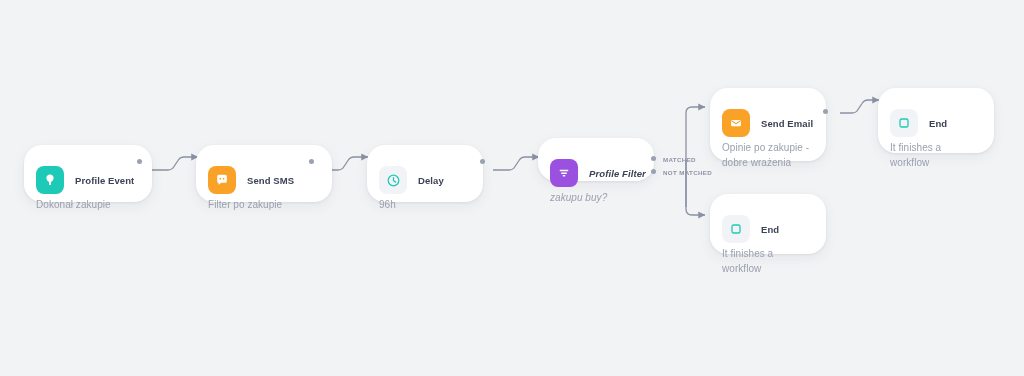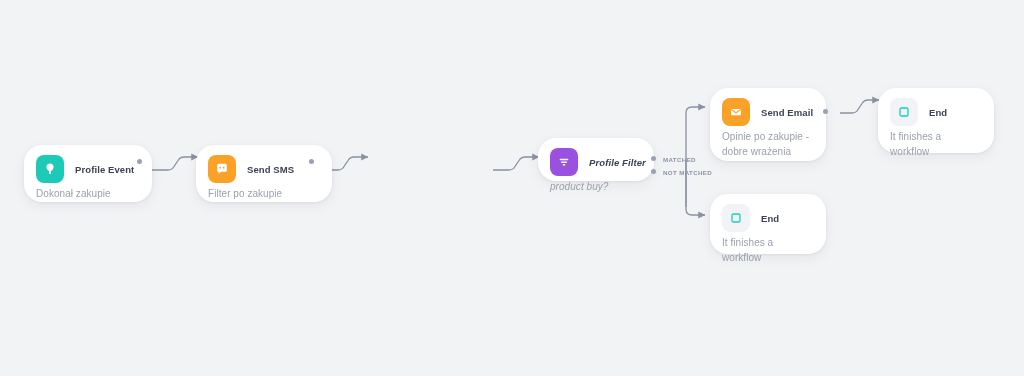--- a/index.html
+++ b/index.html
@@ -28,21 +28,21 @@
     height: 376px;
     overflow: visible;
     pointer-events: none;
   }
   .node {
     position: absolute;
     background: #ffffff;
     border-radius: 18px;
     box-shadow: 0 1px 3px rgba(22,30,45,0.07), 0 4px 14px rgba(22,30,45,0.06);
     box-sizing: border-box;
-    padding: 10px 12px 11px 12px;
+    padding: 21px 12px 11px 12px;
     display: flex;
     flex-direction: column;
     justify-content: space-between;
   }
   .node-head {
     display: flex;
     align-items: center;
     gap: 11px;
   }
   .node-icon {
@@ -134,33 +134,46 @@
           <circle cx="5.3" cy="5.7" r="0.85" fill="#f9a227"></circle>
           <circle cx="8.6" cy="5.7" r="0.85" fill="#f9a227"></circle>
         </svg>
       </div>
       <div class="node-title">Send SMS</div>
     </div>
     <div class="node-desc">Filter po zakupie</div>
     <div class="port" style="left:113px; top:14px;"></div>
   </div>
 
+  <div class="node" style="left:367px; top:145px; width:116px; height:57px;">
+    <div class="node-head">
+      <div class="node-icon ghost">
+        <svg width="15" height="15" viewBox="0 0 15 15" aria-hidden="true">
+          <circle cx="7.5" cy="7.5" r="5.3" fill="none" stroke="#1dc9b7" stroke-width="1.25"></circle>
+          <path d="M7.5 4.5V7.7l2.2 1.4" fill="none" stroke="#1dc9b7" stroke-width="1.25" stroke-linecap="round"></path>
+        </svg>
+      </div>
+      <div class="node-title">Delay</div>
+    </div>
+    <div class="node-desc">96h</div>
+    <div class="port" style="left:113px; top:14px;"></div>
+  </div>
 
   <div class="node" style="left:538px; top:138px; width:116px; height:43px;font-style:italic;">
     <div class="node-head">
       <div class="node-icon purple">
         <svg width="14" height="14" viewBox="0 0 14 14" aria-hidden="true">
           <rect x="2.6" y="3.8" width="8.8" height="1.5" rx="0.75" fill="#ffffff"></rect>
           <rect x="4.0" y="6.4" width="6.0" height="1.5" rx="0.75" fill="#ffffff"></rect>
           <rect x="5.6" y="9.0" width="2.8" height="1.5" rx="0.75" fill="#ffffff"></rect>
         </svg>
       </div>
       <div class="node-title">Profile Filter</div>
     </div>
-    <div class="node-desc">product buy?</div>
+    <div class="node-desc">zakupu buy?</div>
     <div class="port" style="left:113px; top:18px;"></div>
     <div class="port" style="left:113px; top:31px;"></div>
   </div>
 
   <div class="branch-label" style="left:663px; top:156px;">MATCHED</div>
   <div class="branch-label" style="left:663px; top:169px;">NOT MATCHED</div>
 
   <div class="node" style="left:710px; top:88px; width:116px; height:73px;">
     <div class="node-head">
       <div class="node-icon orange">

